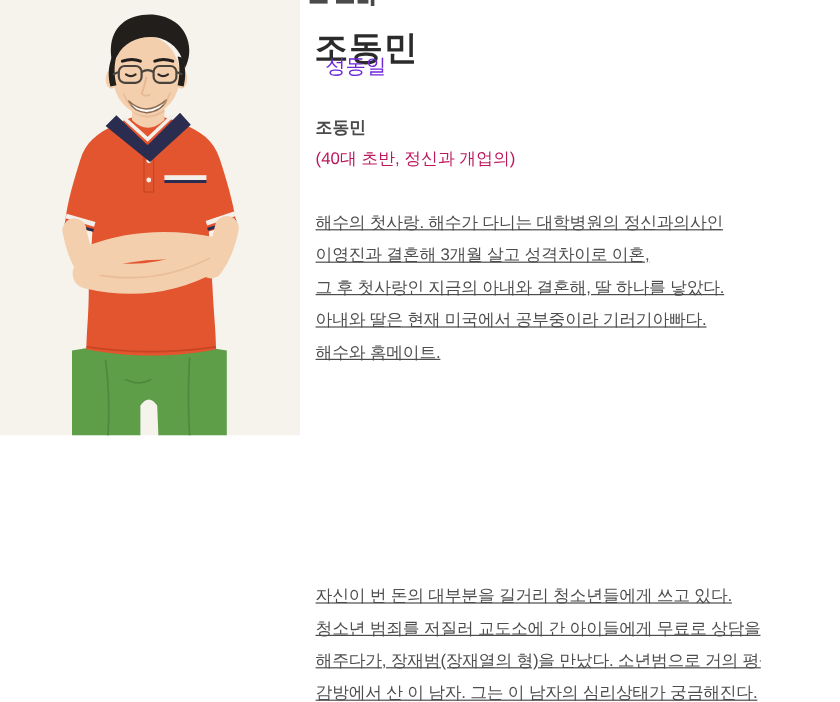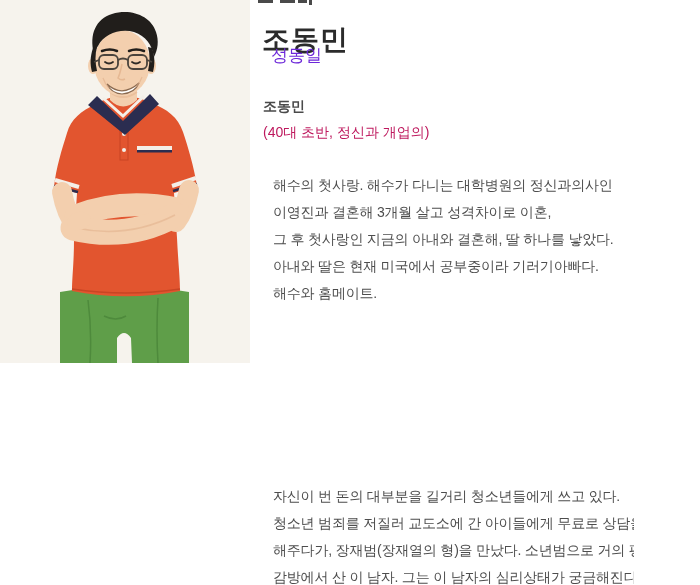--- a/index.html
+++ b/index.html
@@ -36,23 +36,23 @@
   }
   .detail-name{
     position:absolute;left:263px;top:96px;
     font-size:14px;font-weight:bold;color:#4a4a4a;line-height:20px;
   }
   .detail-role{
     position:absolute;left:263px;top:122px;
     font-size:14px;color:#be185d;line-height:20px;
   }
   .para{
-    position:absolute;left:273px;width:425px;
+    position:absolute;left:263px;width:425px;
     font-size:14px;color:#4d4d4d;line-height:27px;
-    letter-spacing:-0.2px;white-space:pre-line;
+    letter-spacing:-0.2px;white-space:pre-line;text-decoration:underline;
   }
   .p1{top:172px;}
   .p2{top:313px;}
   .p3{top:389px;}
   .p4{top:483px;}
 </style>
 </head>
 <body>
 
 <div class="page">

